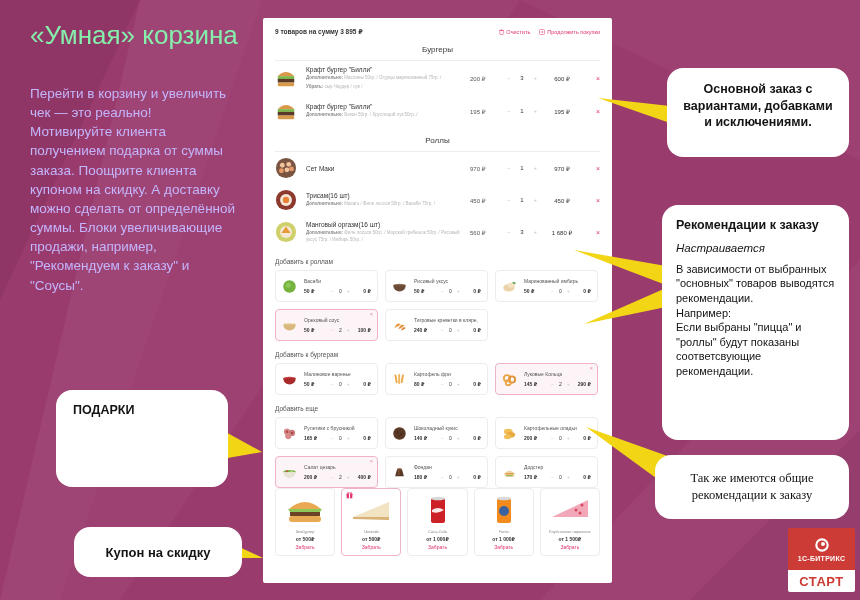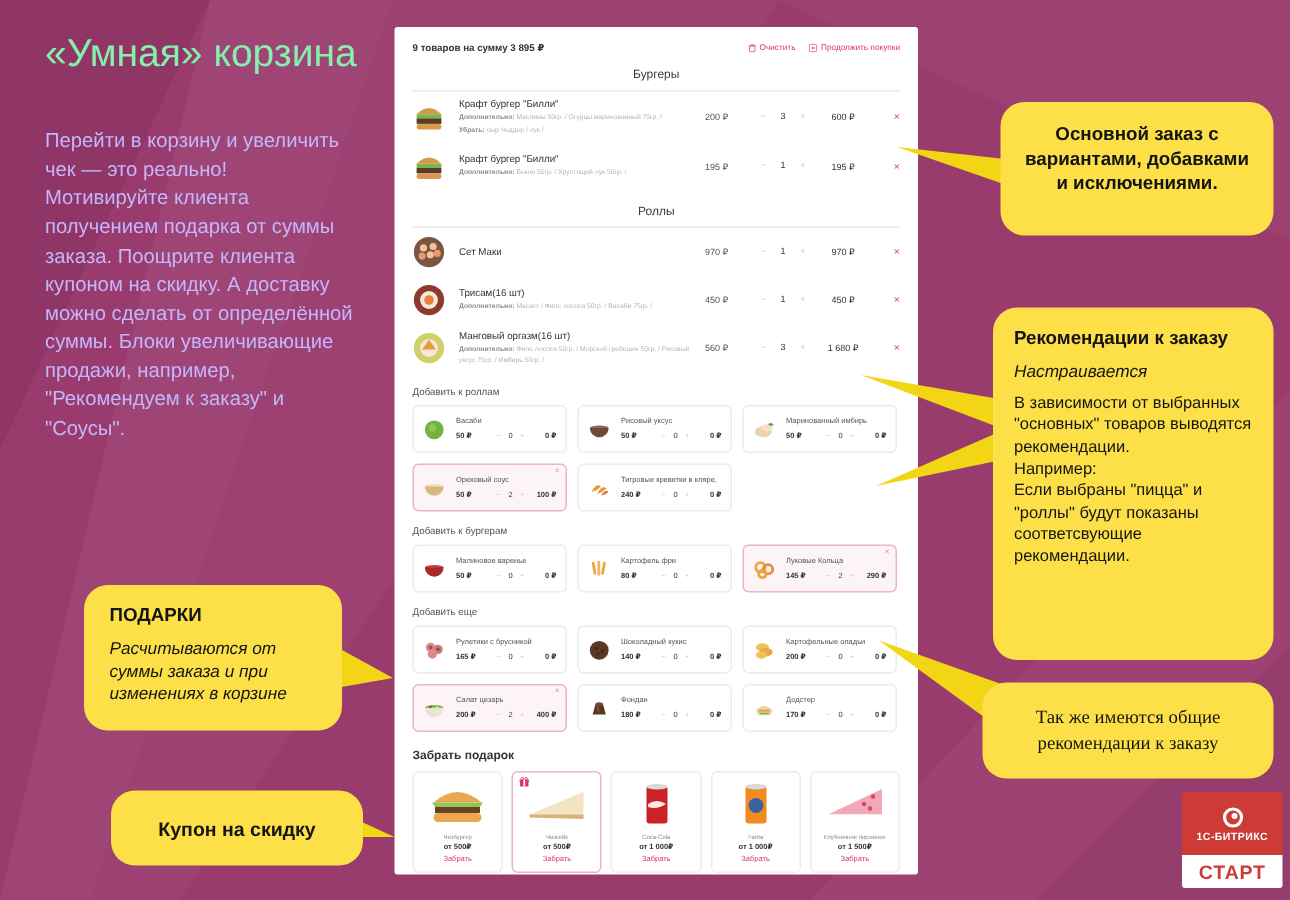--- a/index.html
+++ b/index.html
@@ -53,21 +53,21 @@
   .gift-card{flex:1;border:1px solid #ececec;border-radius:4px;height:68px;position:relative;display:flex;flex-direction:column;align-items:center;padding:5px 2px 4px;box-sizing:border-box;background:#fff;cursor:pointer;}
   .gift-card.selected{border-color:#f0b3c6;}
   .gift-img{height:32px;display:flex;align-items:center;justify-content:center;}
   .gift-name{font-size:4px;color:#8a8a8a;margin-top:3px;text-align:center;white-space:nowrap;overflow:hidden;max-width:95%;}
   .gift-price{font-size:5px;font-weight:bold;color:#333;margin-top:2px;}
   .gift-action{font-size:5px;color:#e0336b;margin-top:2px;}
   .gift-badge{position:absolute;top:3px;left:4px;width:7px;height:7px;}
   .cart-footer{display:flex;justify-content:space-between;align-items:center;margin-top:auto;padding-top:8px;}
   
   .connectors{position:absolute;left:0;top:0;width:860px;height:600px;z-index:3;pointer-events:none;}
-  .callout{position:absolute;background:#fde047;border-radius:16px;color:#141414;box-sizing:border-box;z-index:4;}
+  .callout{position:absolute;background:#ffffff;border-radius:16px;color:#141414;box-sizing:border-box;z-index:4;}
   .co-main{left:667px;top:68px;width:182px;height:89px;padding:13px 12px;text-align:center;font-weight:bold;font-size:12.5px;line-height:1.32;}
   .co-recs{left:662px;top:205px;width:187px;height:235px;padding:13px 14px;}
   .co-title{font-weight:bold;font-size:12.5px;line-height:1.25;}
   .co-sub{font-style:italic;font-size:11.5px;margin-top:8px;}
   .co-body{font-size:11px;margin-top:8px;line-height:1.33;white-space:pre-line;}
   .co-general{left:655px;top:455px;width:194px;height:64px;display:flex;align-items:center;justify-content:center;text-align:center;font-size:12.5px;padding:8px 18px;line-height:1.35;font-family:Liberation Serif, serif;}
   .co-gifts{left:56px;top:390px;width:172px;height:97px;padding:13px 17px;}
   .co-gifts .co-body{font-style:italic;font-size:11.5px;margin-top:7px;}
   .co-coupon{left:74px;top:527px;width:168px;height:50px;display:flex;align-items:center;justify-content:center;font-weight:bold;font-size:13px;}
   
@@ -515,21 +515,20 @@
                 <span>0</span>
                 <span class="pm">+</span>
                 <span class="addon-total">0 ₽</span>
               </div>
             </div>
           </div>
         </div>
       </div>
     </div>
 
-  <div class="gift-title">Забрать подарок</div>
   <div class="gift-grid" id="gift-grid">
       <div class="gift-card">
         <div class="gift-img">
           <svg width="42" height="30" viewBox="0 0 42 30">
             <path d="M5 14 Q21 0 37 14 Z" fill="#e8a952"></path>
             <path d="M4 14 h34 l-2 3 h-30 Z" fill="#8cc757"></path>
             <rect x="6" y="17" width="30" height="4" fill="#6b4226"></rect>
             <rect x="5" y="21" width="32" height="6" rx="3" fill="#e8a952"></rect>
           </svg>
         </div>
@@ -617,21 +616,20 @@
   <div class="co-sub">Настраивается</div>
   <div class="co-body">В зависимости от выбранных "основных" товаров выводятся рекомендации.
 Например:
 Если выбраны "пицца" и "роллы" будут показаны соответсвующие рекомендации.</div>
 </div>
 
 <div class="callout co-general">Так же имеются общие рекомендации к заказу</div>
 
 <div class="callout co-gifts">
   <div class="co-title">ПОДАРКИ</div>
-  <div class="co-body">Расчитываются от суммы заказа и при изменениях в корзине</div>
 </div>
 
 <div class="callout co-coupon">Купон на скидку</div>
 
 <div class="logo">
   <div class="logo-top">
     <svg width="16" height="16" viewBox="0 0 24 24">
         <circle cx="12" cy="12" r="8.5" fill="none" stroke="#fff" stroke-width="3.2"></circle>
         <circle cx="13.5" cy="10.5" r="3" fill="#fff"></circle>
       </svg>

